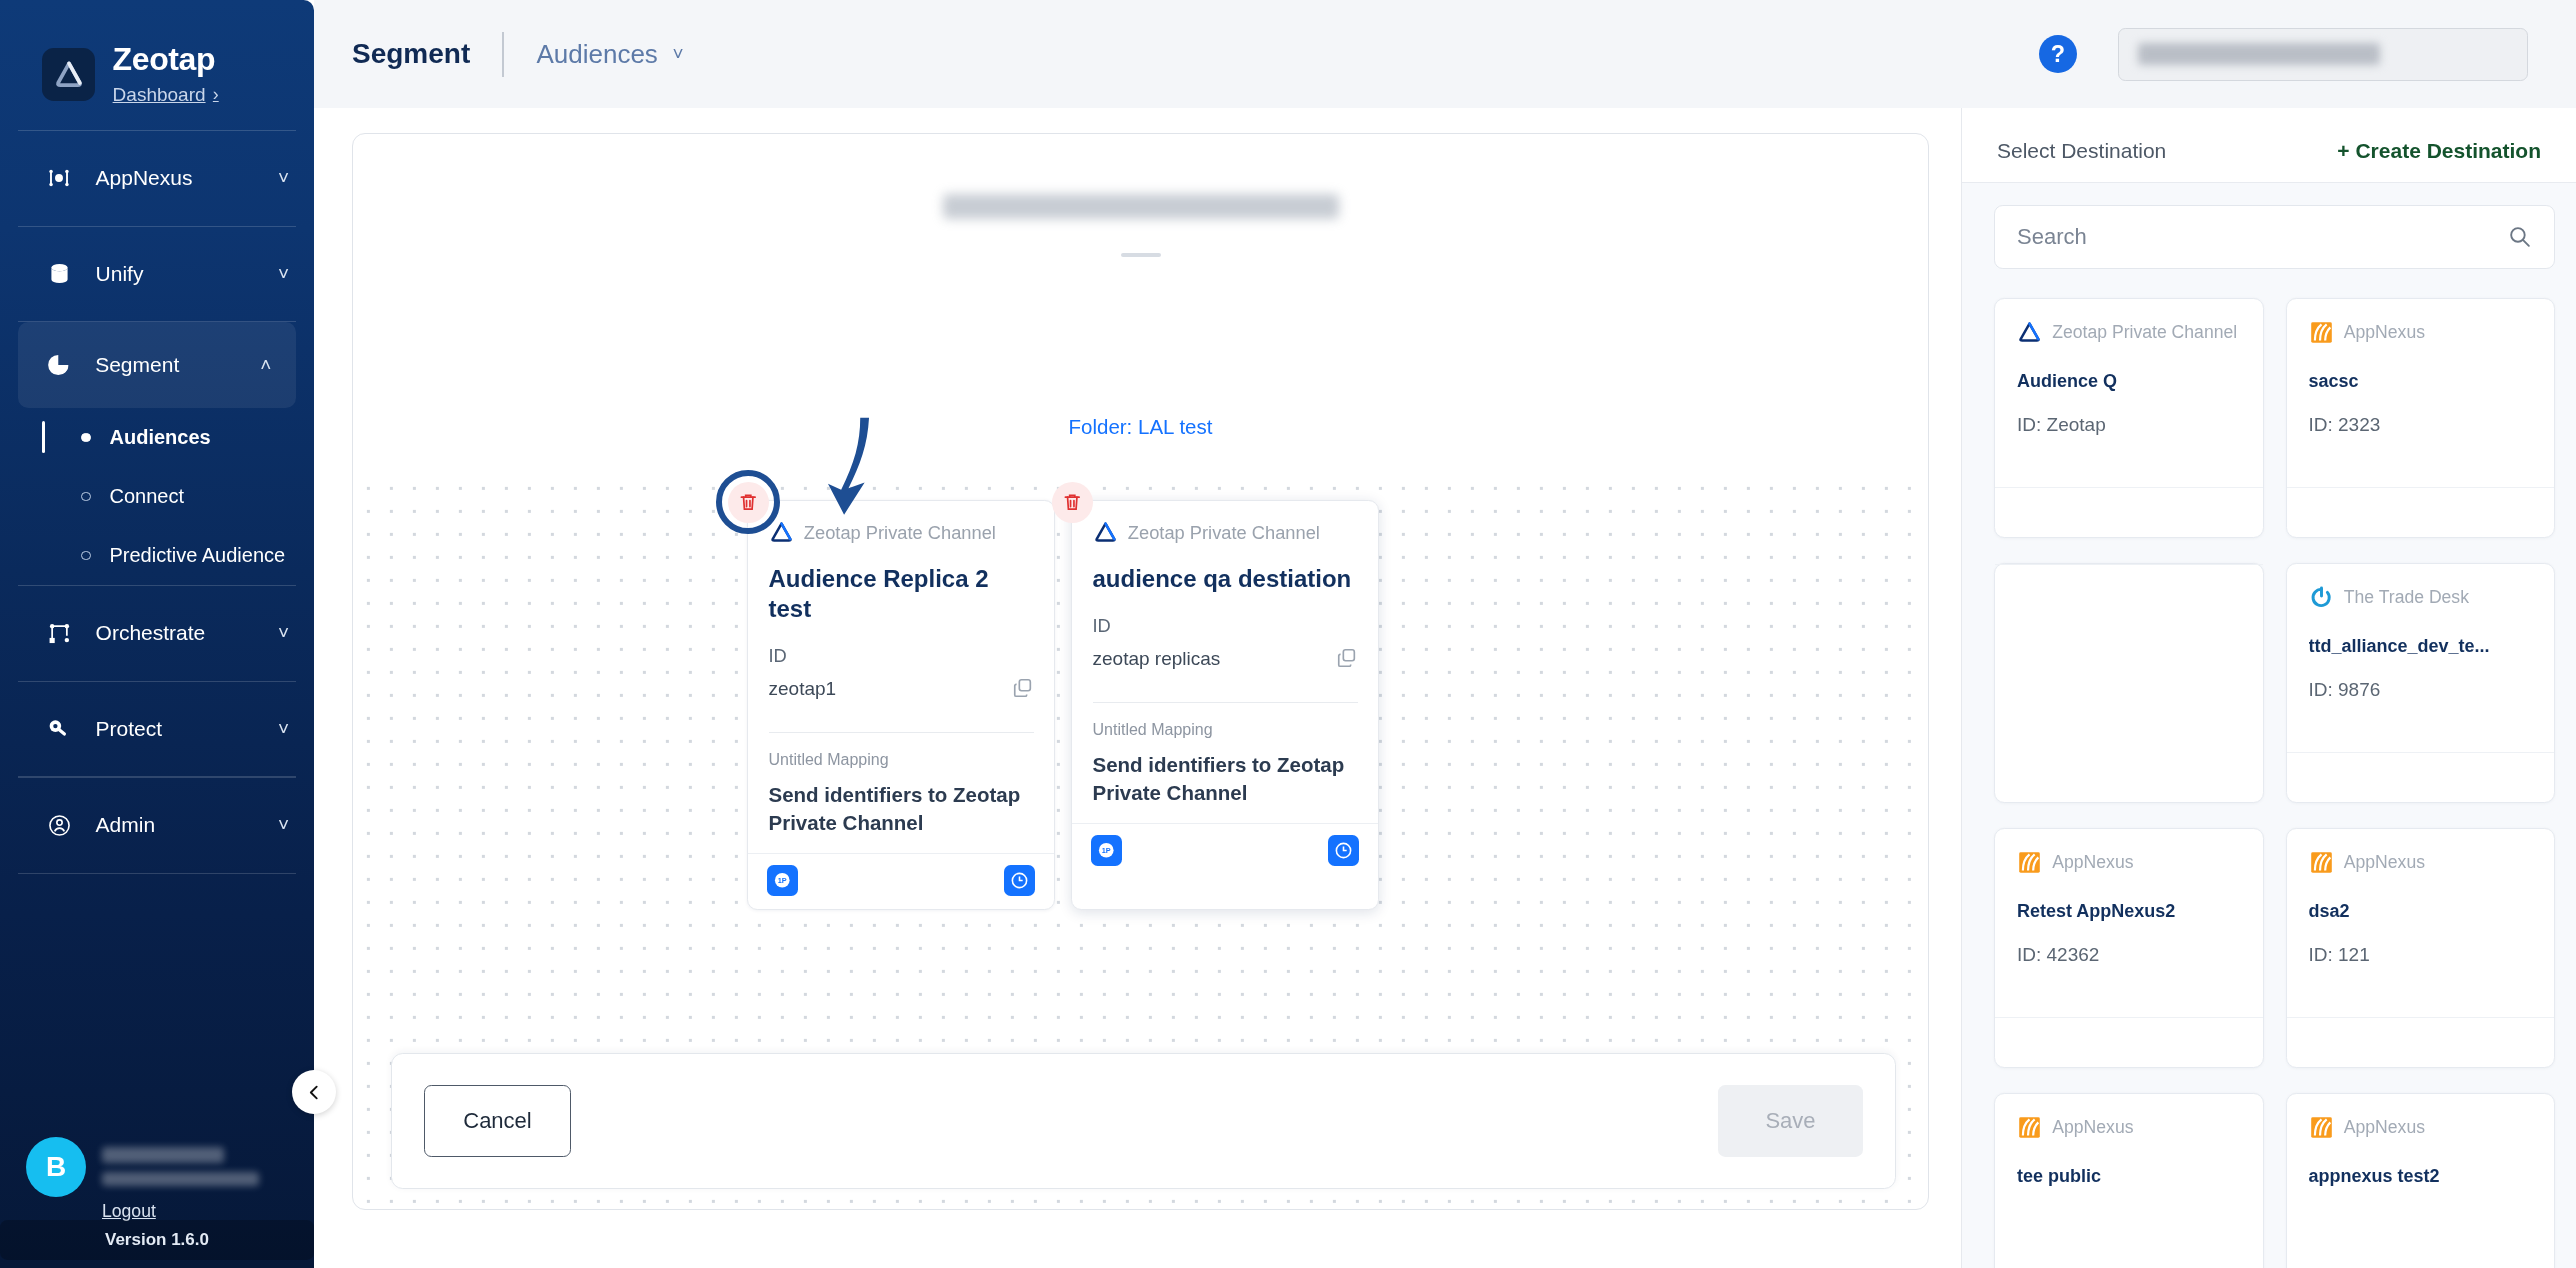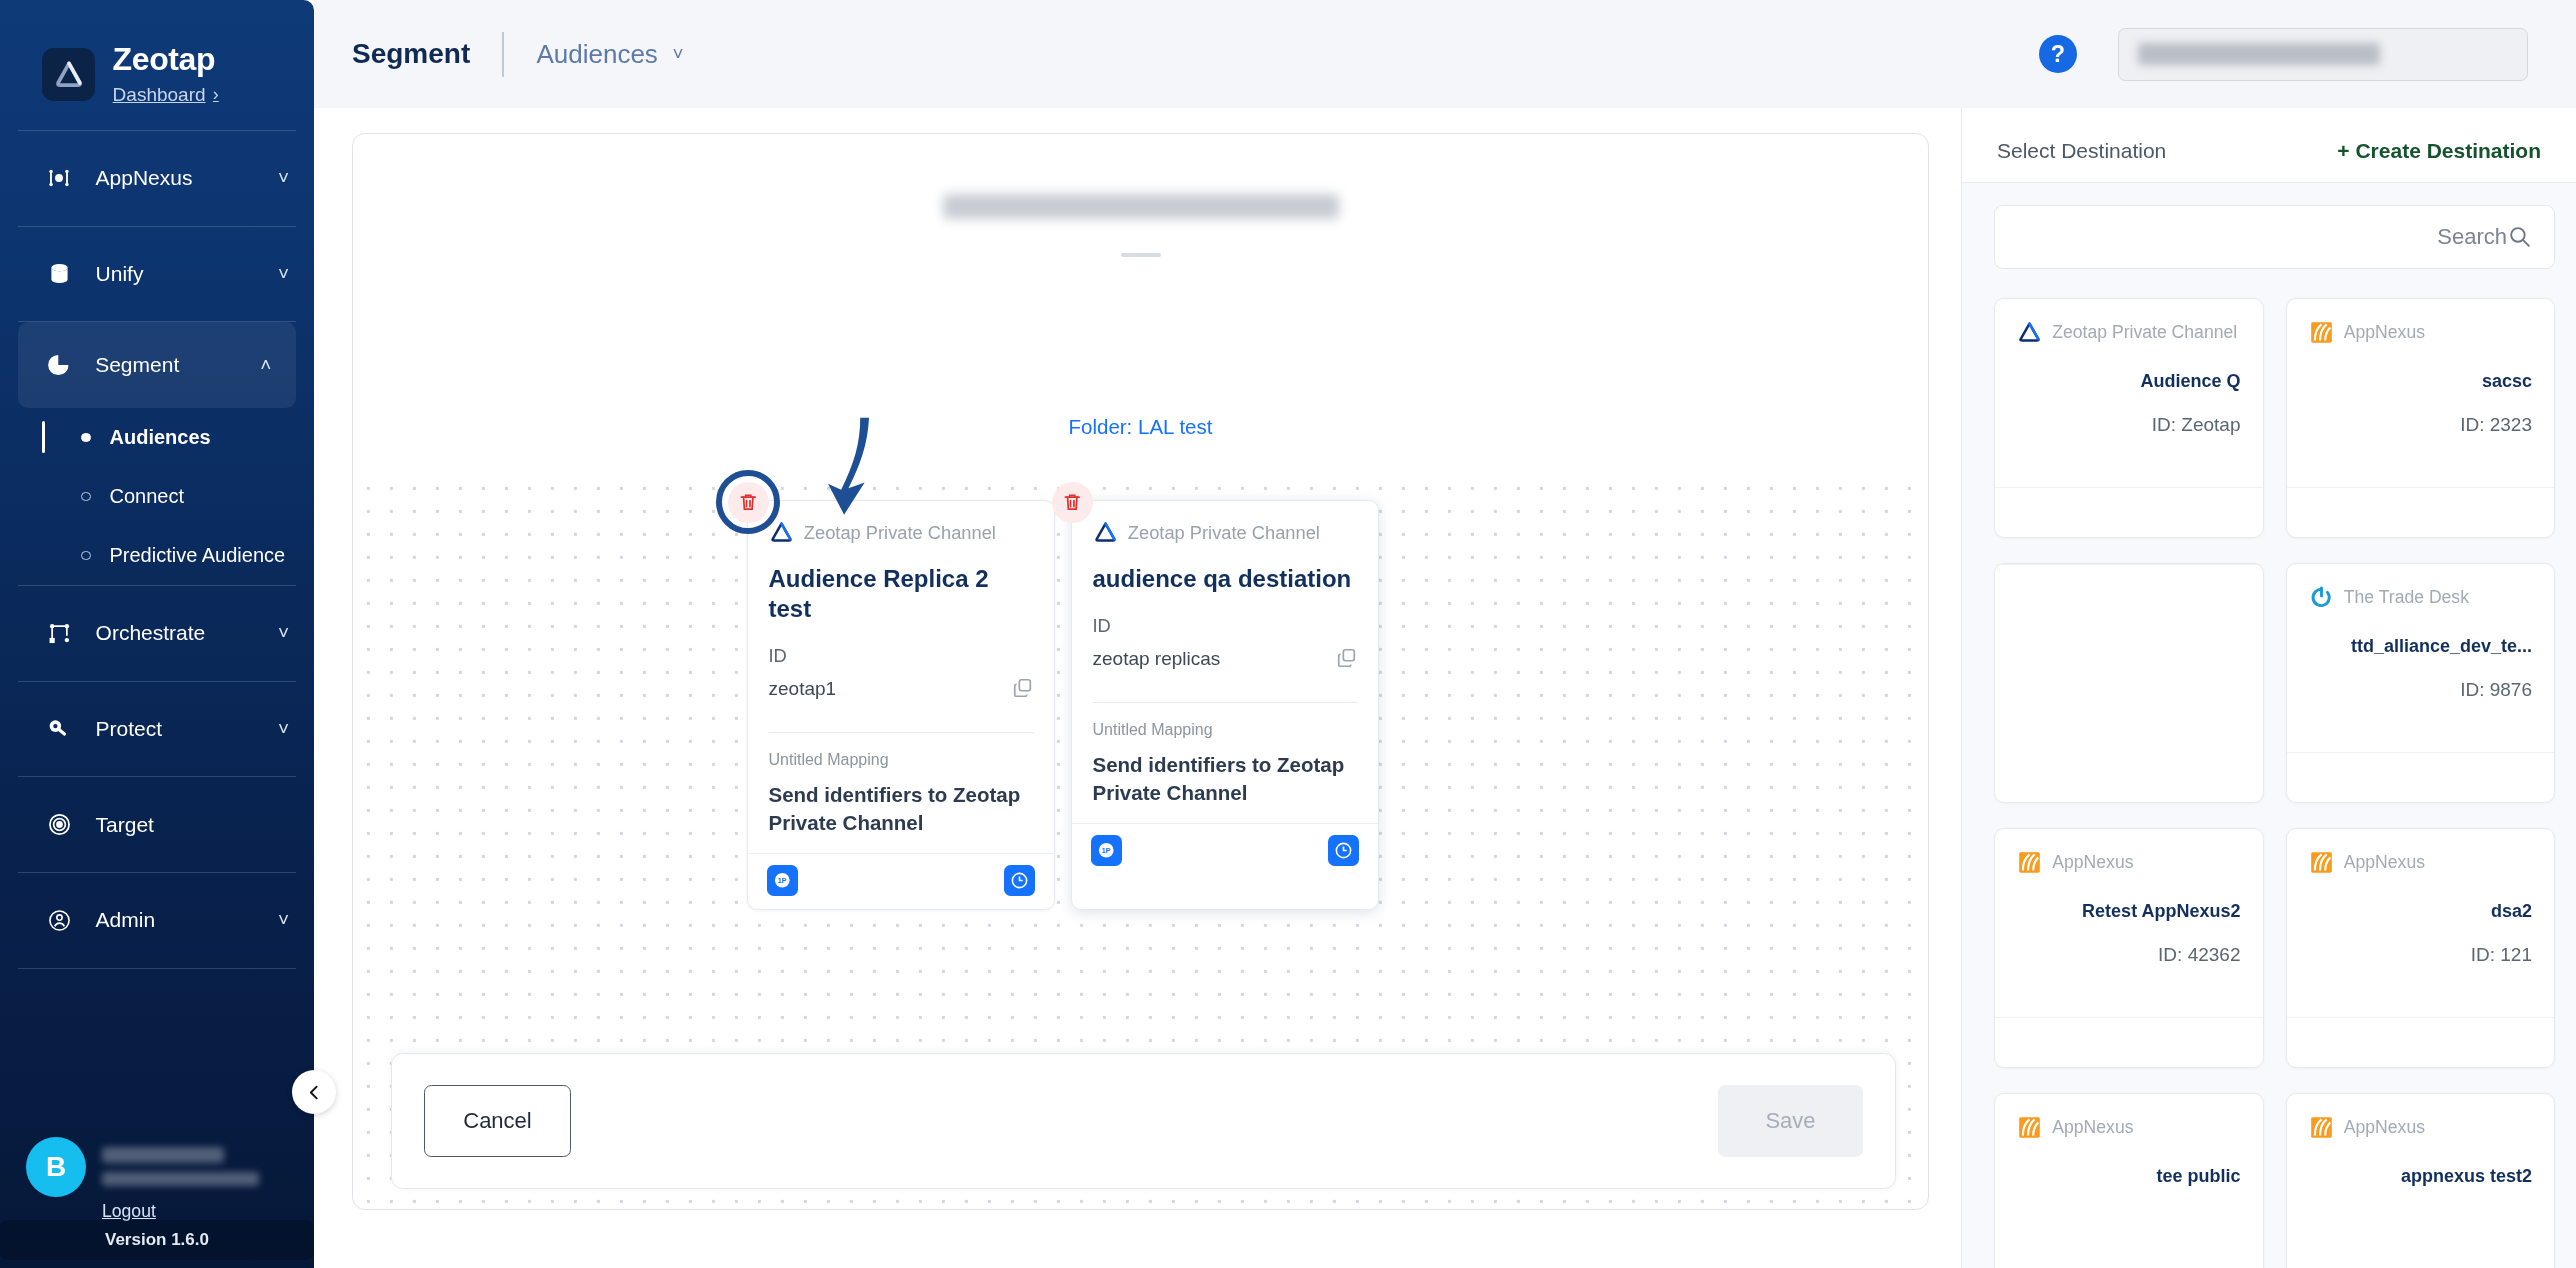--- a/index.html
+++ b/index.html
@@ -200,21 +200,21 @@
     border-left: 0.7px solid #e6e9ee; display: flex; flex-direction: column; min-height: 0;
   }
   .dp-head {
     display: flex; align-items: center; justify-content: space-between;
     padding: 31px 35px 19px 35px;
   }
   .dp-head-title { font-size: 21px; color: #4d5866; }
   .dp-create { font-size: 21px; color: #14532d; font-weight: 700; cursor: pointer; }
   .dp-scroll {
     flex: 1; background: #f7f9fc; border-top: 0.7px solid #e8ebf0;
-    padding: 22px 21px 0 32px; overflow: hidden; position: relative; text-align: right;
+    padding: 22px 21px 0 32px; overflow: hidden; position: relative;
   }
   .dp-search {
     height: 64px; background: #fff; border: 0.7px solid #e3e7ed; border-radius: 8.8px;
     display: flex; align-items: center; padding: 0 22px; cursor: text;
   }
   .dp-search-ph { flex: 1; font-size: 22px; color: #7a8493; }
   .dp-grid { display: grid; grid-template-columns: 1fr 1fr; gap: 25px 22px; margin-top: 29px; }
   .dest-card {
     background: #fff; border: 0.7px solid #e6eaf0; border-radius: 10.3px;
     height: 240px; display: flex; flex-direction: column; cursor: pointer;
@@ -338,30 +338,20 @@
           <circle cx="13" cy="14" r="3" fill="#0a2a5c"></circle>
           <rect x="17" y="15" width="15" height="4.5" rx="2" transform="rotate(40 17 15)"></rect>
         </svg>
       </span>
       <span class="nav-label">Protect</span>
       <span class="nav-chev">˅</span>
     </div>
 
     <div class="nav-divider"></div>
 
-    <div class="nav-item">
-      <span class="nav-icon">
-        <svg width="25" height="25" viewBox="0 0 34 34" fill="none" stroke="#fff" stroke-width="2.4">
-          <circle cx="17" cy="17" r="13"></circle>
-            <circle cx="17" cy="17" r="8"></circle>
-          <circle cx="17" cy="17" r="3.4" fill="#fff"></circle>
-        </svg>
-      </span>
-      <span class="nav-label">Target</span>
-    </div>
 
     <div class="nav-divider"></div>
 
     <div class="nav-item">
       <span class="nav-icon">
         <svg width="25" height="25" viewBox="0 0 34 34" fill="none" stroke="#fff" stroke-width="2.2">
           <circle cx="17" cy="17" r="13"></circle>
           <circle cx="17" cy="13" r="3.6"></circle>
           <path d="M10.5 25 a7 7 0 0 1 13 0"></path>
         </svg>

